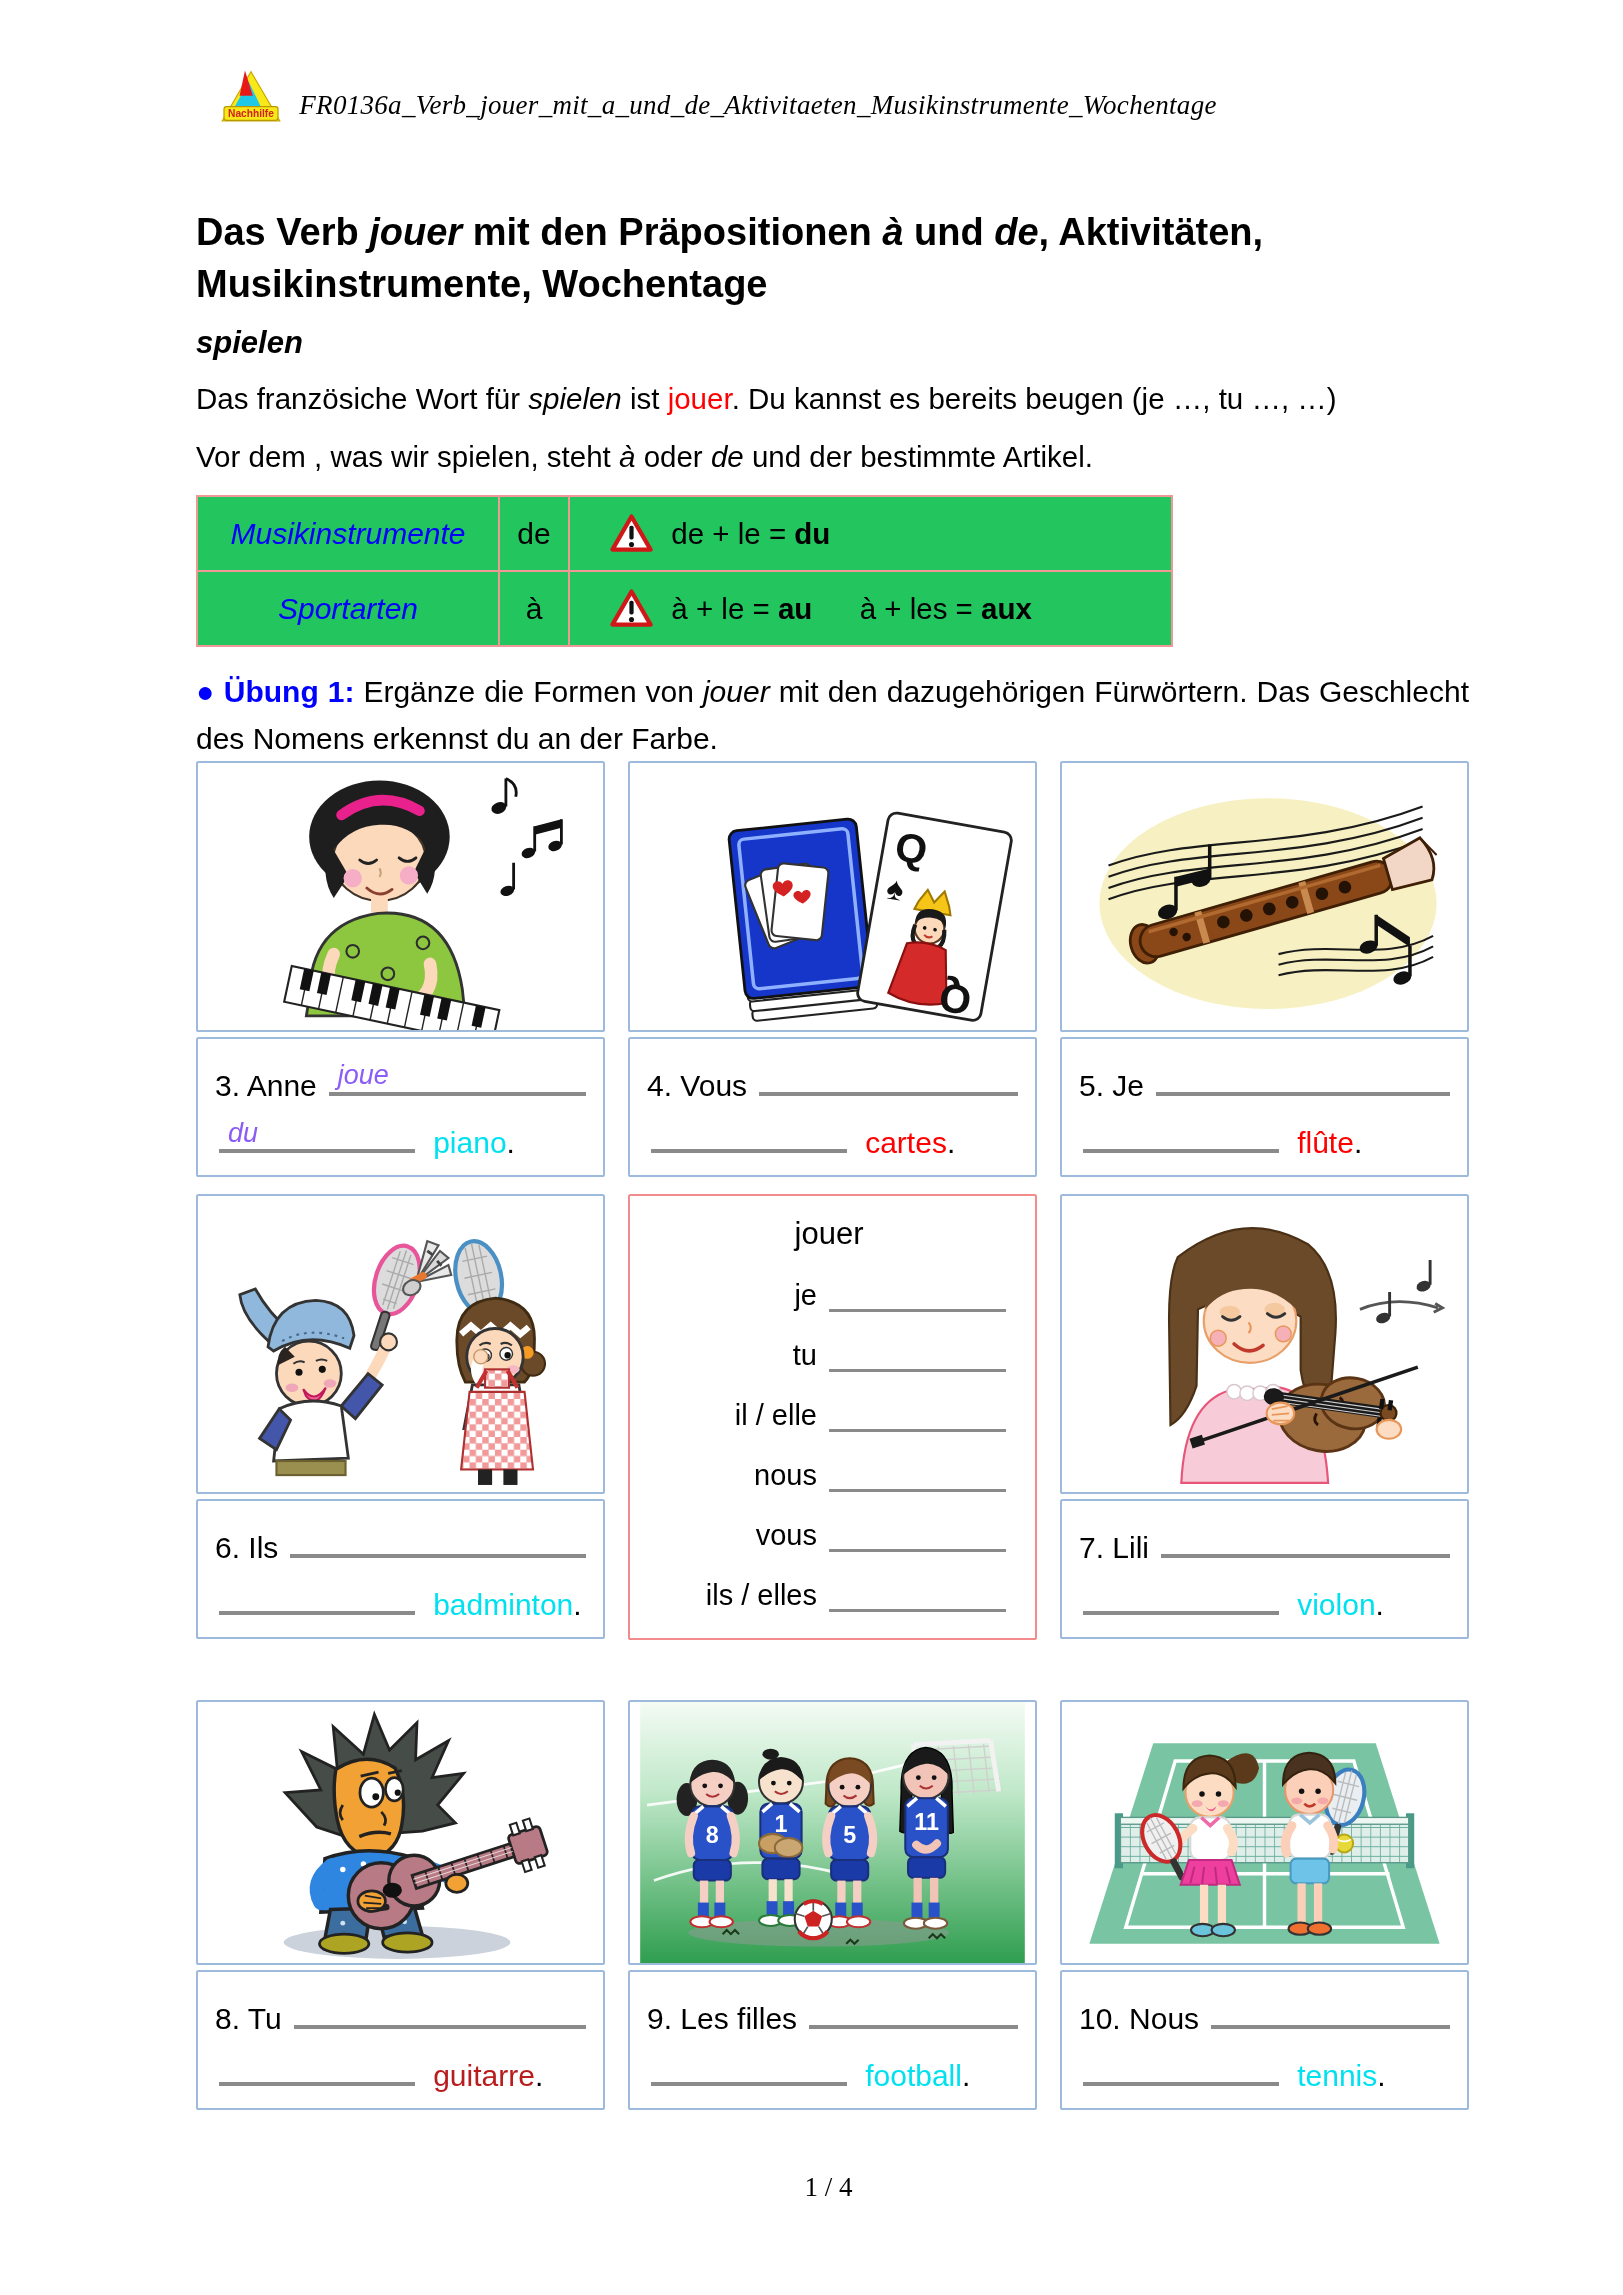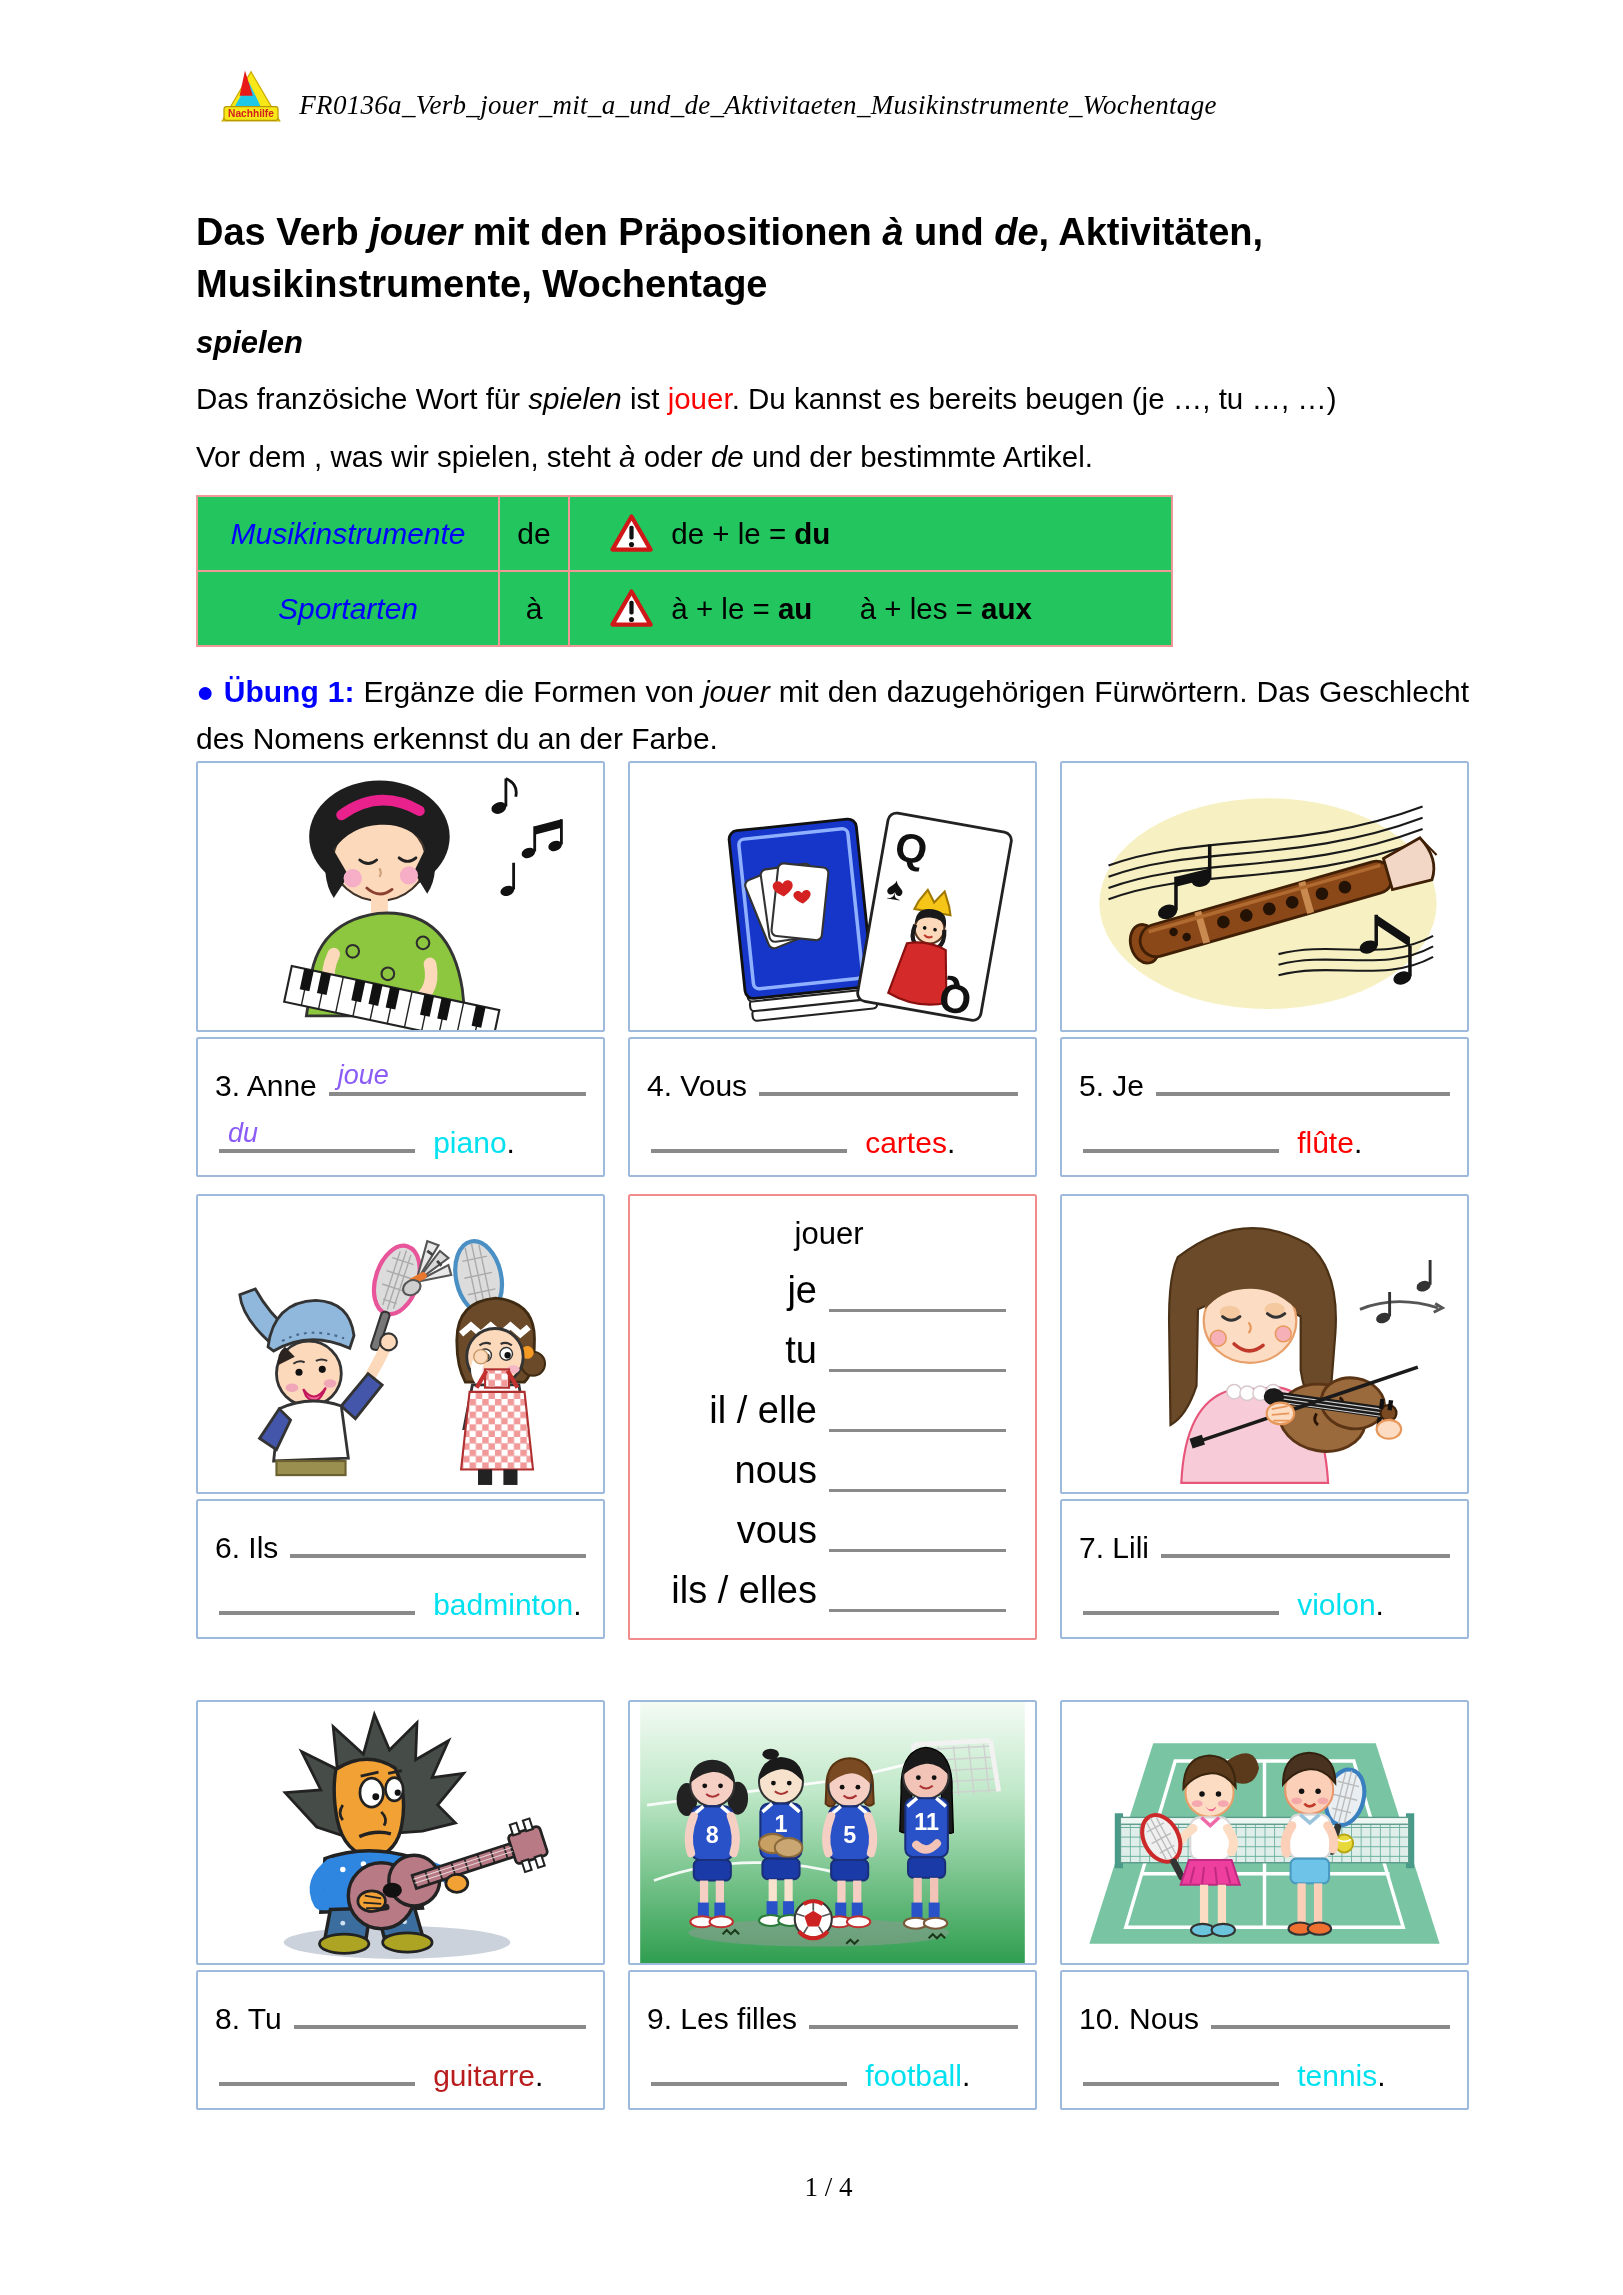--- a/index.html
+++ b/index.html
@@ -48,21 +48,21 @@
   .line2{padding-left:3.9px;}
   .line2 .blank{flex:0 0 196px;}
   .answer{position:absolute;left:9.2px;bottom:2.6px;font-size:27px;color:#8b5cf6;font-style:italic;
           font-family:Liberation Sans, sans-serif;}
   .noun{margin-left:18.3px;}
   
   .conj-box{width:409px;flex:0 0 409px;height:446px;border:2.6px solid #f28b8b;border-radius:2.6px;box-sizing:border-box;
             padding:17px 29px 19.6px 22px;background:#fff;}
   .conj-title{text-align:center;font-size:31px;margin:2.6px 0 0 0;}
   .conj-row{display:flex;align-items:flex-end;margin-top:27px;height:33px;}
-  .conj-label{width:165px;text-align:right;padding-right:11.8px;font-size:38px;white-space:nowrap;}
+  .conj-label{width:165px;text-align:right;padding-right:11.8px;font-size:29px;white-space:nowrap;}
   .conj-line{flex:1;border-bottom:3.9px solid #8a8a8a;height:100%;}
   
   .footer{position:absolute;left:17px;top:2172px;width:100%;text-align:center;
           font-family:"Liberation Serif",serif;font-size:27px;}
 </style>
 </head>
 <body>
 
 <div class="page">
 

